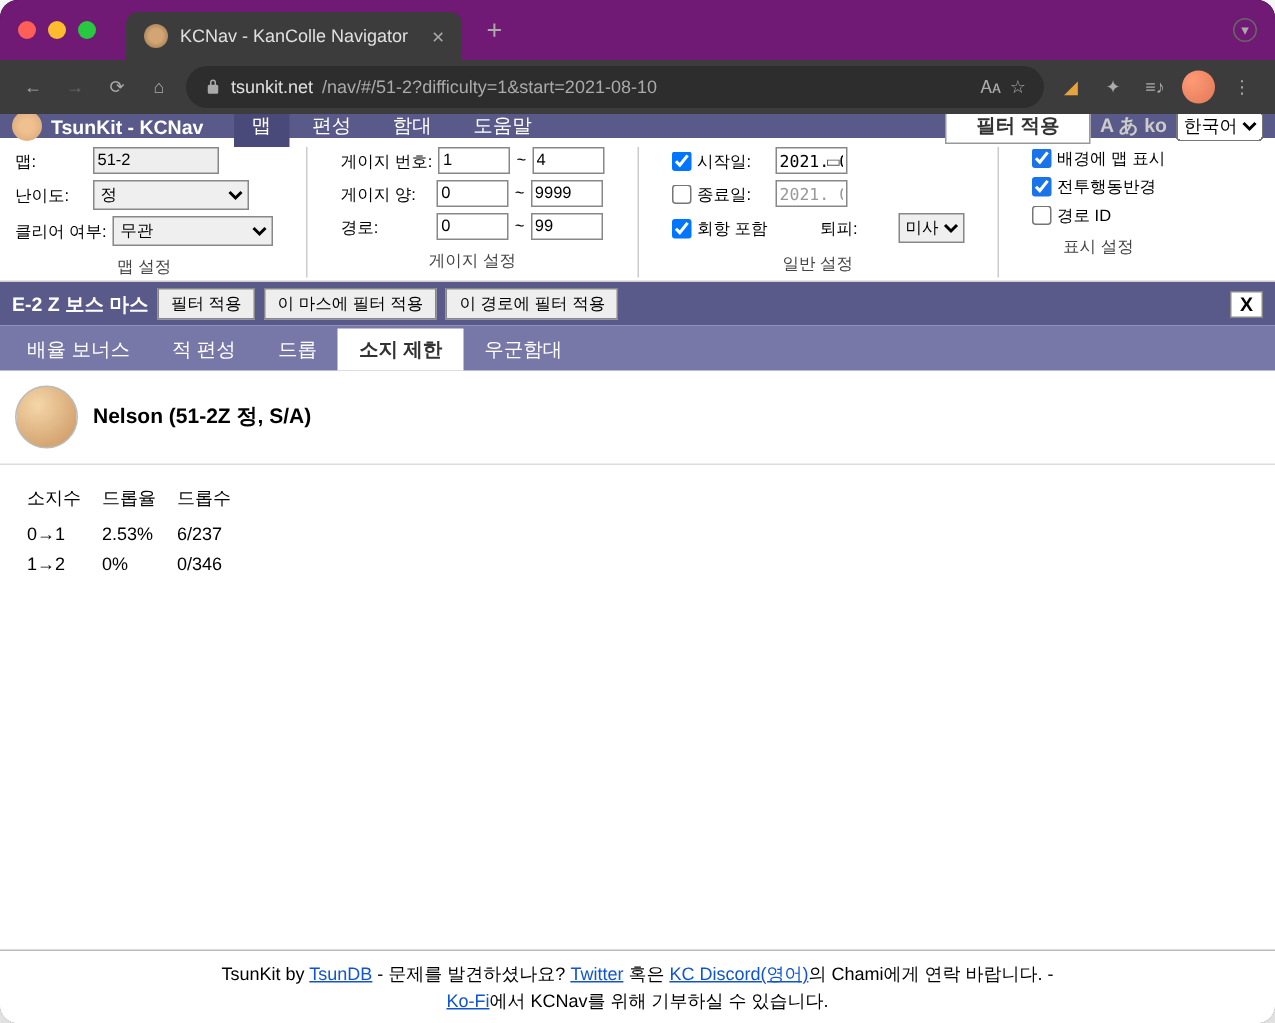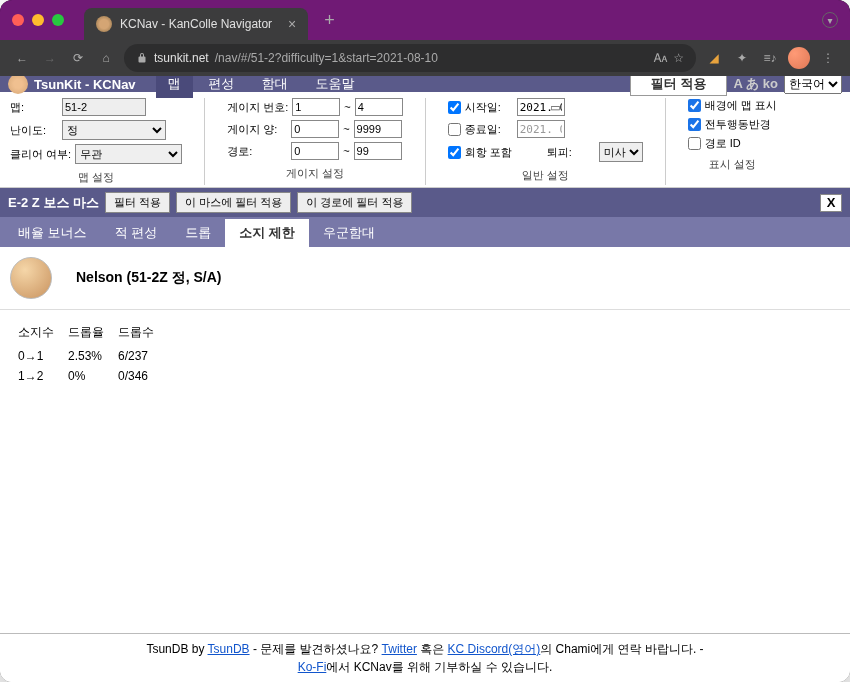--- a/index.html
+++ b/index.html
@@ -45,21 +45,21 @@
 .checkbox-row input[type="checkbox"] { accent-color: #1a73e8; }
 
 .section-bar { background: #5a5a8a; color: #fff; padding: 4px 8px; display: flex; align-items: center; gap: 6px; font-weight: bold; font-size: 13px; }
 .section-bar button { background: #eee; border: 1px solid #888; padding: 2px 8px; font-size: 11px; cursor: pointer; }
 .section-bar .close-x { margin-left: auto; background: #fff; color: #000; width: 22px; height: 18px; border: 1px solid #888; display: flex; align-items: center; justify-content: center; font-weight: bold; cursor: pointer; }
 
 .tabs-row { background: #7878a8; display: flex; padding-top: 2px; padding-left: 4px; }
 .tabs-row .tab-item { padding: 5px 14px; color: #fff; cursor: pointer; font-size: 13px; }
 .tabs-row .tab-item.active { background: #fff; color: #333; font-weight: bold; }
 
-.detail-head { display: flex; align-items: center; padding: 10px; gap: 24px; border-bottom: 1px solid #ddd; }
+.detail-head { display: flex; align-items: center; padding: 10px; gap: 10px; border-bottom: 1px solid #ddd; }
 .ship-avatar { width: 42px; height: 42px; border-radius: 50%; background: radial-gradient(circle at 35% 30%, #f5d6a8, #c9935f); border: 1px solid #bbb; }
 .ship-name { font-weight: bold; font-size: 14px; }
 
 .data-table { padding: 10px 16px; font-size: 12px; }
 .data-table th { text-align: right; font-weight: normal; padding: 2px 12px 4px 0; }
 .data-table td { padding: 2px 12px 2px 0; }
 
 .footer { position: absolute; bottom: 0; left: 0; right: 0; background: #fff; border-top: 1px solid #bbb; padding: 6px; text-align: center; font-size: 12px; line-height: 1.5; }
 .footer a { color: #1155cc; text-decoration: underline; cursor: pointer; }
 .lock-icon { width: 12px; height: 12px; }
@@ -237,17 +237,17 @@
       </tr>
       <tr>
         <td>1→2</td>
         <td>0%</td>
         <td>0/346</td>
       </tr>
     </tbody>
       </table>
 
     <div class="footer">
-      <span>TsunDB by </span><a>TsunDB</a><span>  -  문제를 발견하셨나요? </span><a>Twitter</a><span> 혹은 </span><a>KC Discord(영어)</a><span>의 Chami에게 연락 바랍니다.  -</span><br>
+      <span>TsunKit by </span><a>TsunDB</a><span>  -  문제를 발견하셨나요? </span><a>Twitter</a><span> 혹은 </span><a>KC Discord(영어)</a><span>의 Chami에게 연락 바랍니다.  -</span><br>
       <a>Ko-Fi</a><span>에서 KCNav를 위해 기부하실 수 있습니다.</span>
     </div>
   </div>
 </div>
 
 </body></html>

